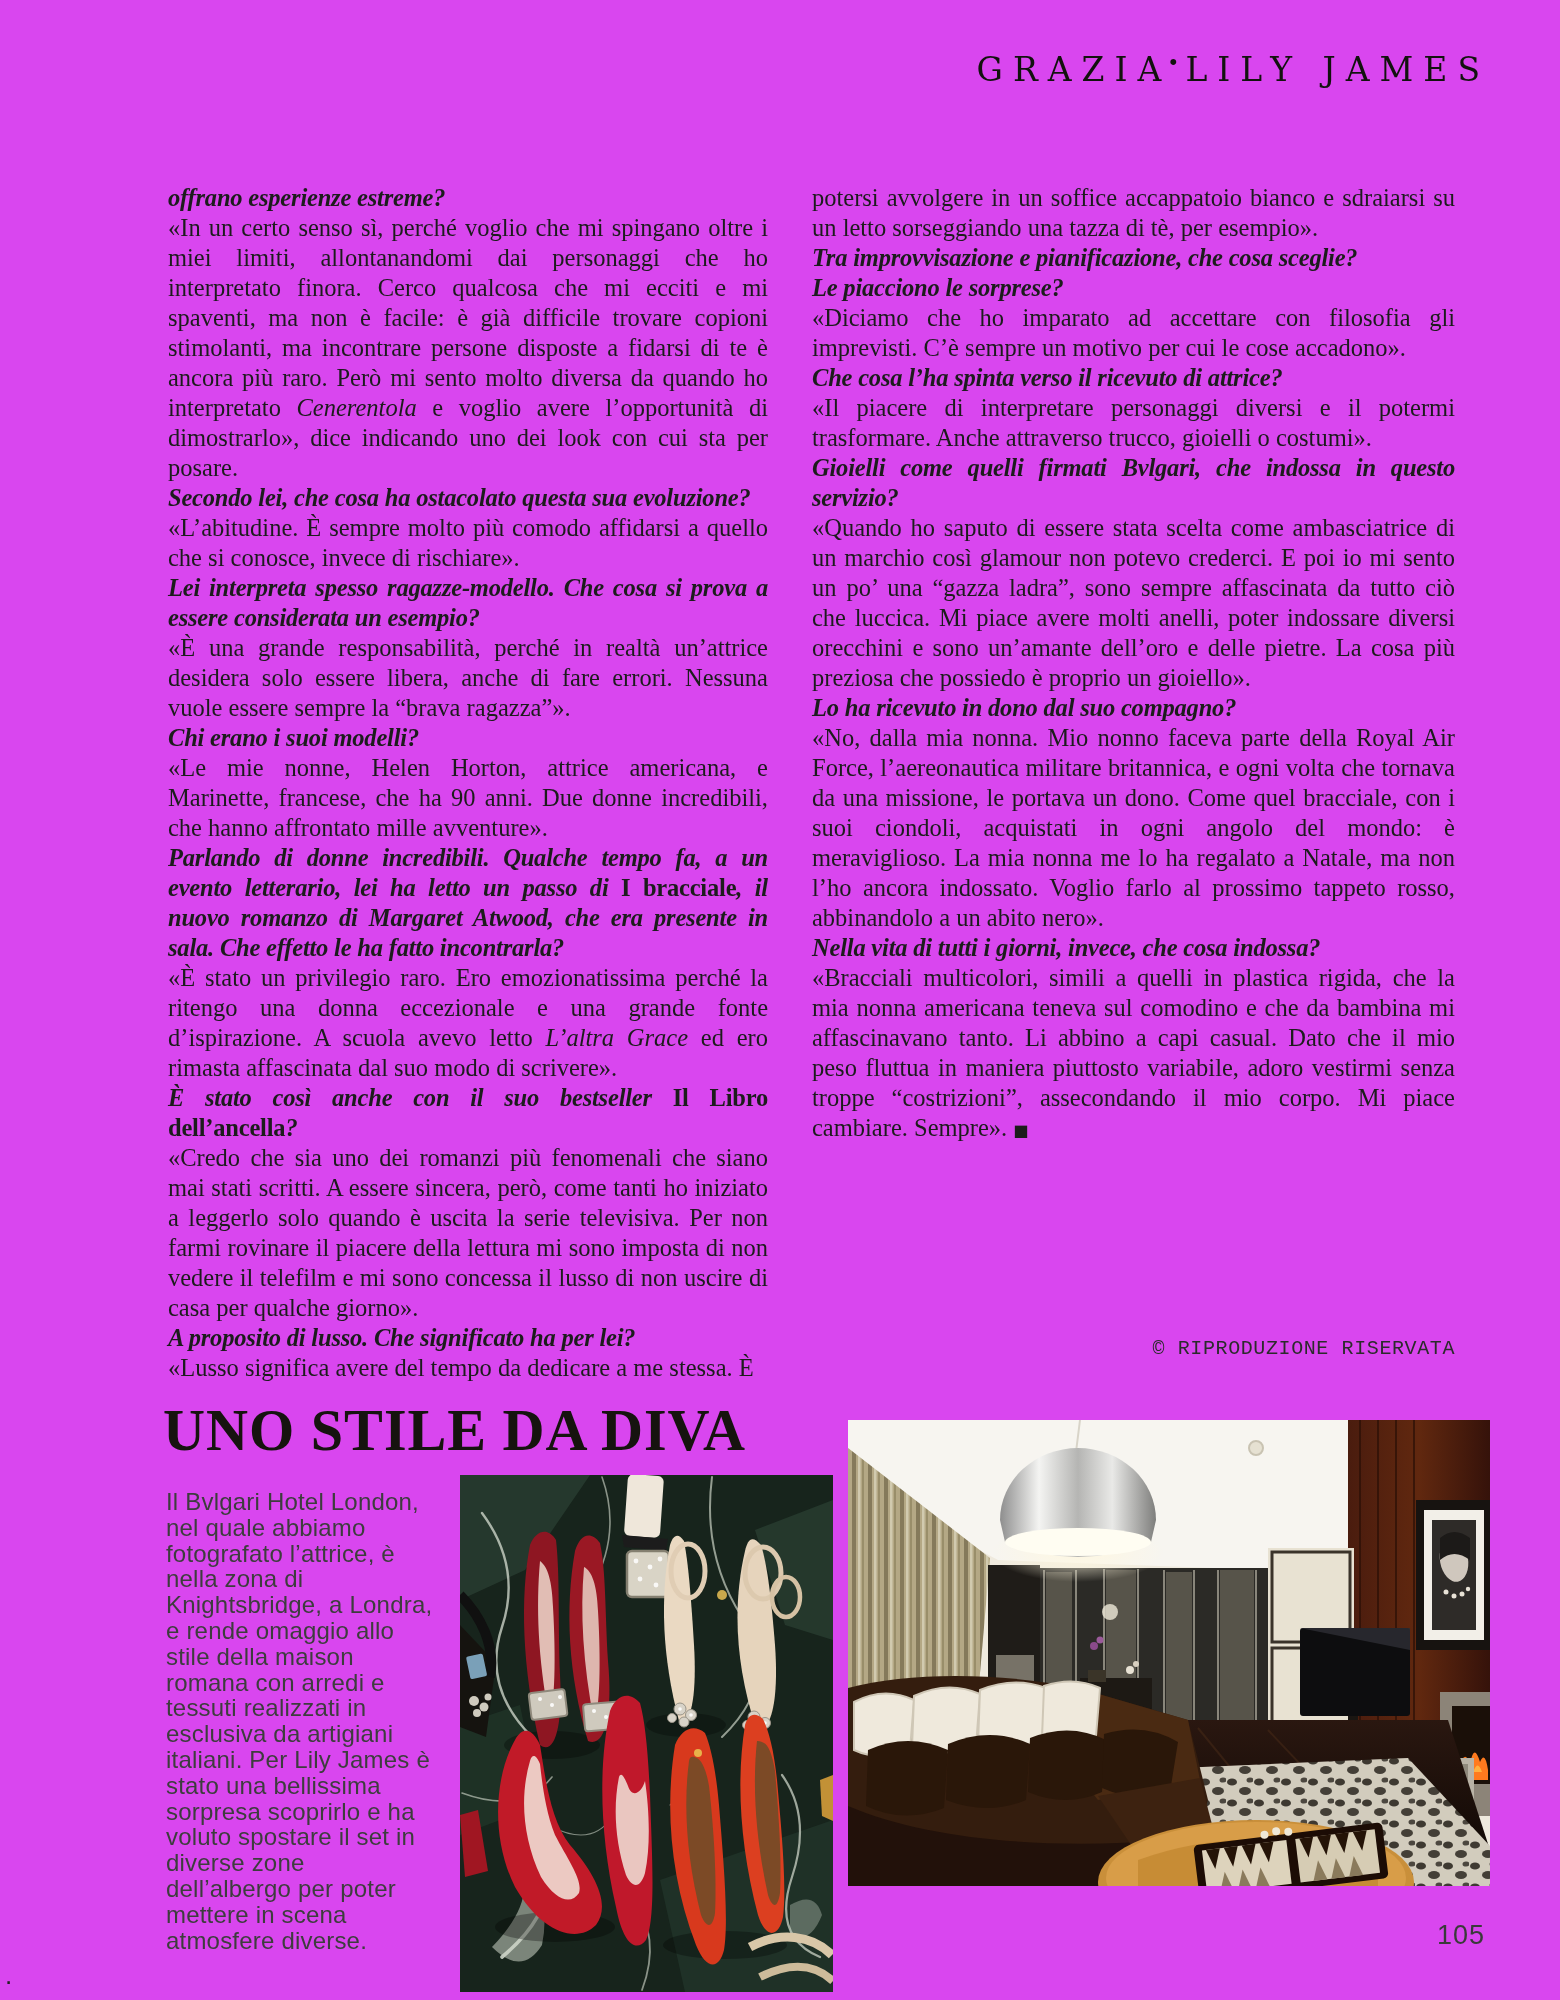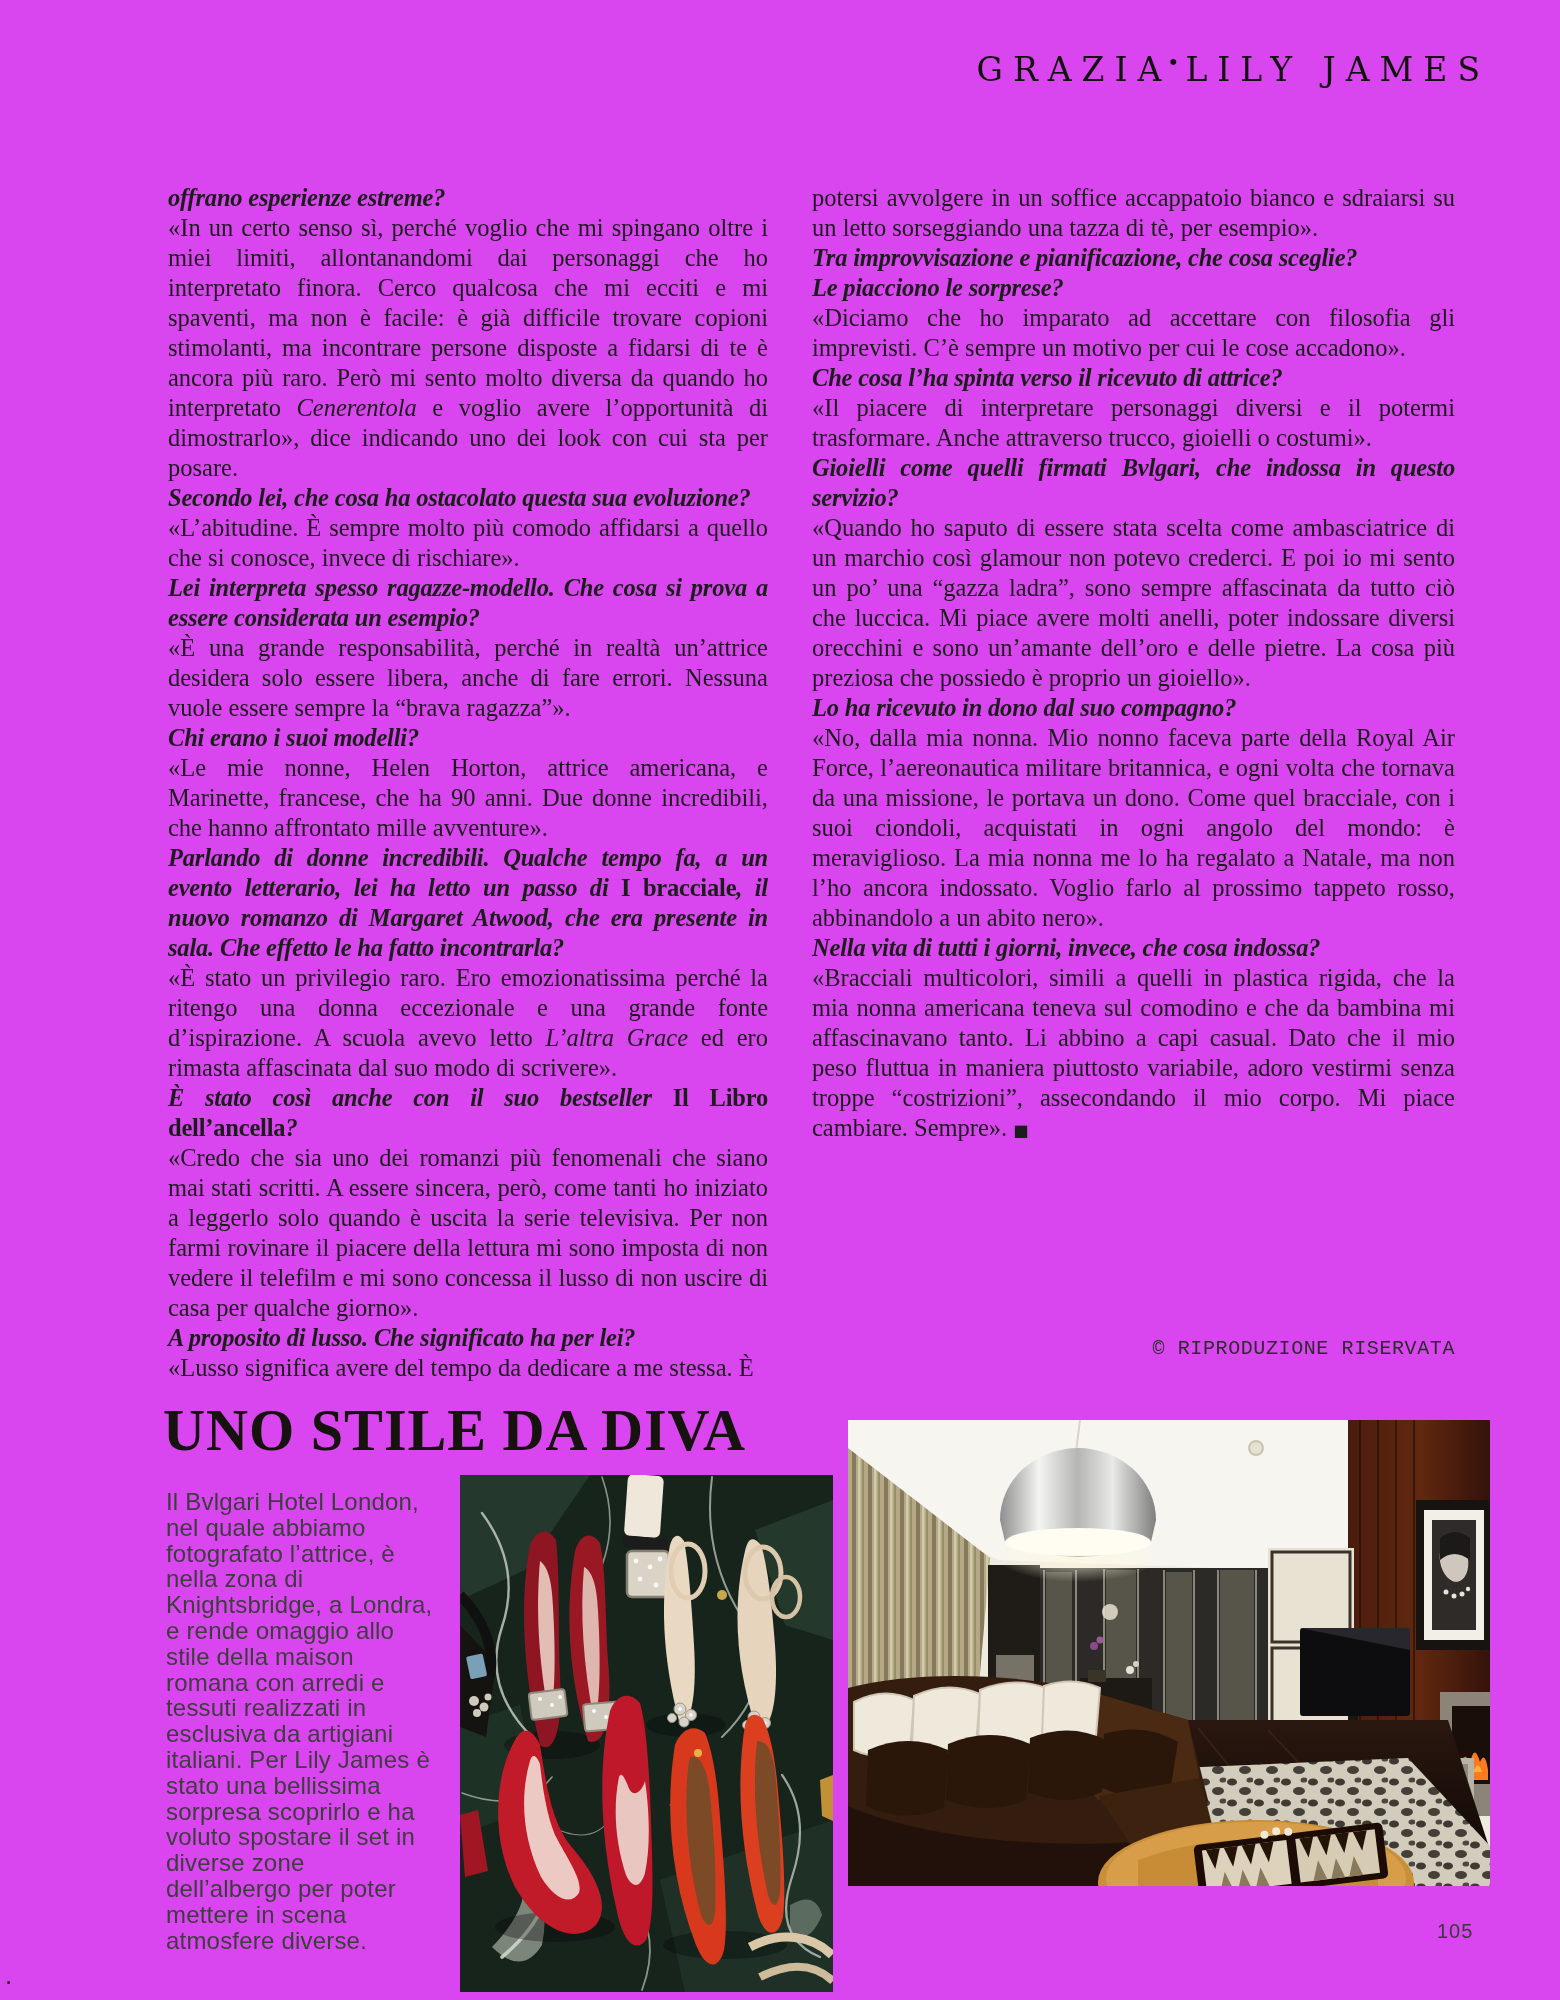--- a/index.html
+++ b/index.html
@@ -34,21 +34,21 @@
   .caption{position:absolute;left:166px;top:1489px;width:268px;
            font-family:"Liberation Sans",sans-serif;font-size:24px;line-height:25.8px;
            color:#3d3d3d;letter-spacing:.2px;}
 
   .photo{position:absolute;overflow:hidden;}
   .photo svg{display:block;}
   #photo-shoes{left:460px;top:1475px;width:373px;height:517px;}
   #photo-hotel{left:848px;top:1420px;width:642px;height:466px;}
 
   .pagenum{position:absolute;left:1437px;top:1920px;font-family:"Liberation Sans",sans-serif;
-           font-size:20px;color:#3a3a3a;letter-spacing:1px;}
+           font-size:27px;color:#3a3a3a;letter-spacing:1px;}
   .corner-mark{position:absolute;left:5px;top:1960px;font-family:"Liberation Sans",sans-serif;
                font-size:26px;color:#222;}
 </style>
 </head>
 <body>
 
 <div class="page">
 
   <div class="masthead">
     <span>GRAZIA</span><span class="hdot">•</span><span>LILY JAMES</span>

